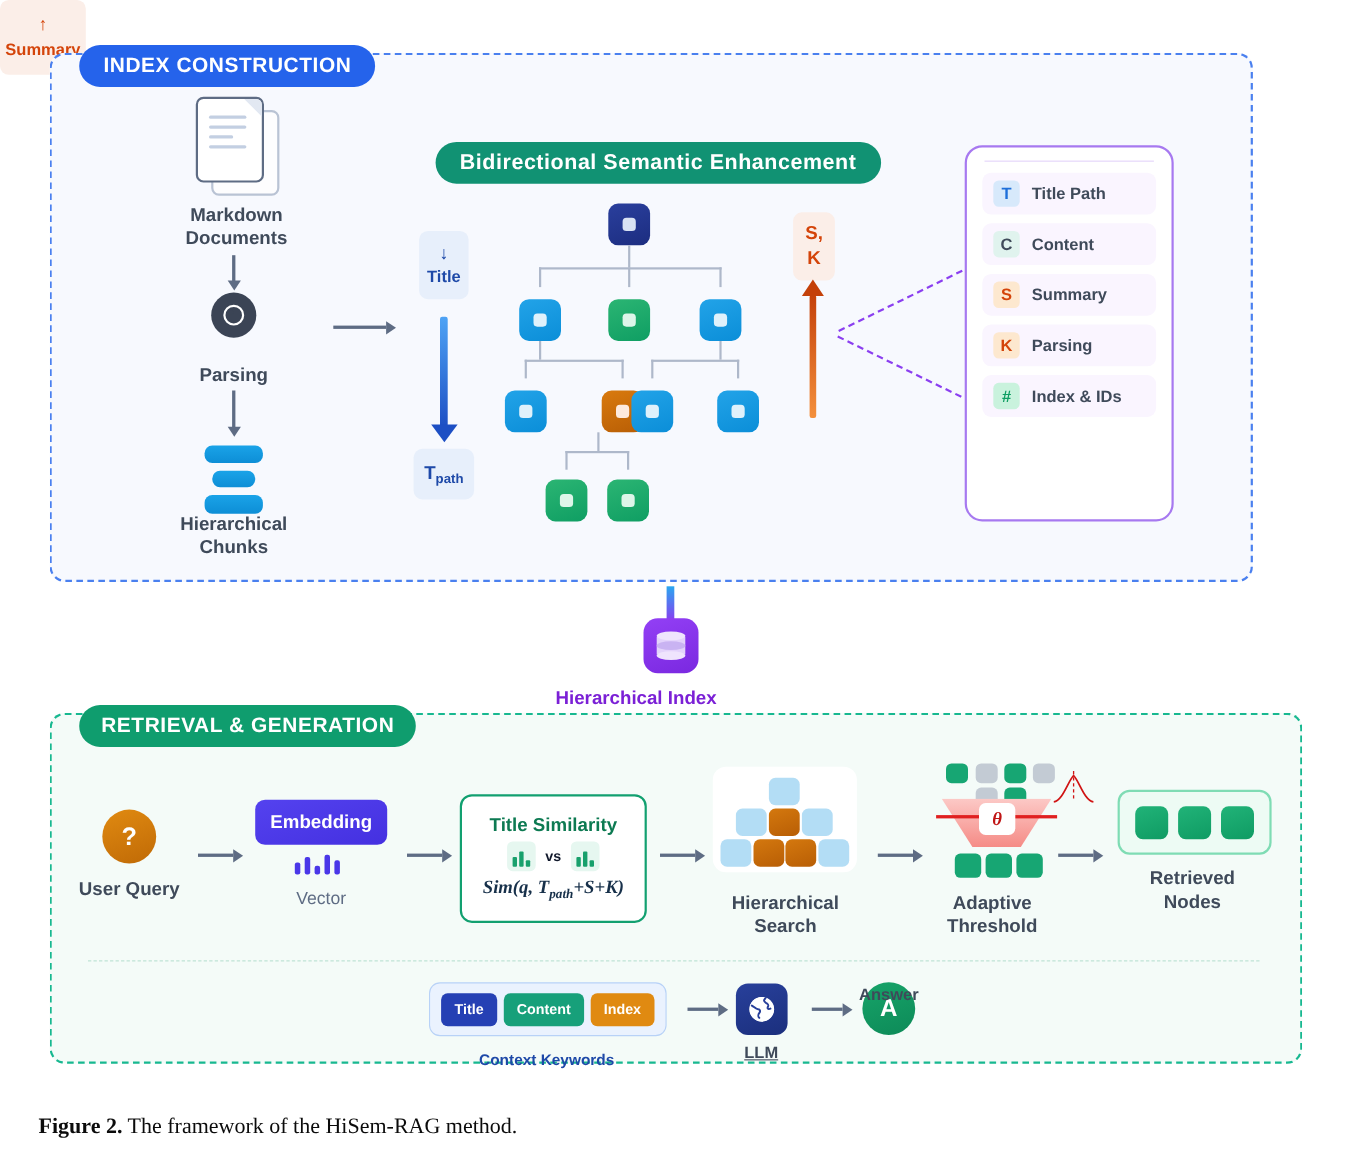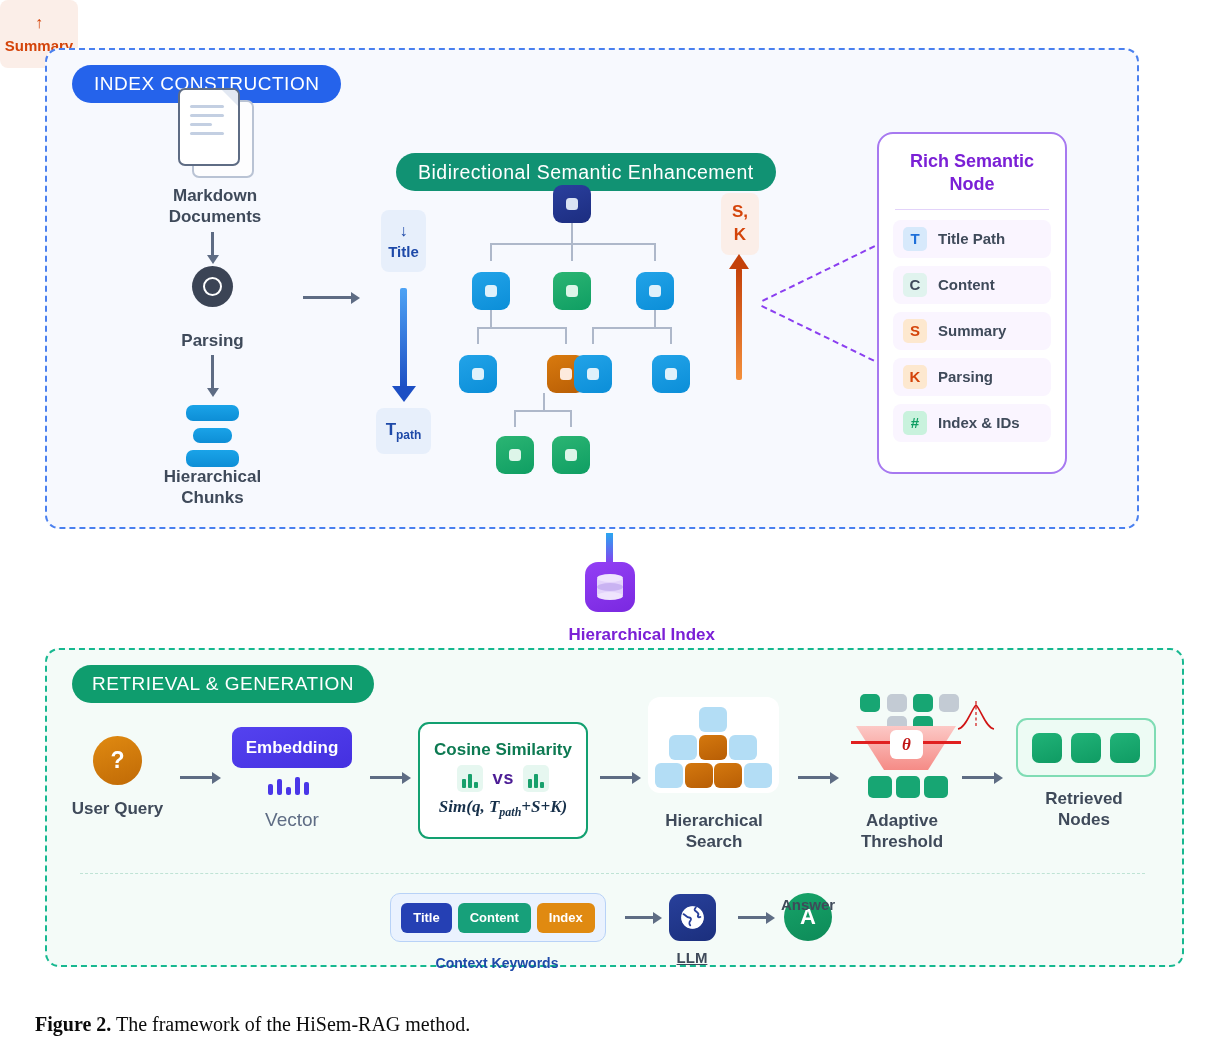--- a/index.html
+++ b/index.html
@@ -16,24 +16,23 @@
     left:45px;top:48px;width:1090px;height:477px;
     background:#f7f9fe;border:2px dashed #4a80ef;
   }
   #rg-panel{
     left:45px;top:648px;width:1135px;height:315px;
     background:#f4fbf8;border:2px dashed #17b890;
   }
 
   .pill{
     position:absolute;border-radius:30px;color:#fff;
-    font-weight:normal;letter-spacing:.5px;
+    font-weight:bold;letter-spacing:.5px;
     display:flex;align-items:center;justify-content:center;
     white-space:nowrap;
-    margin-top:24px;
   }
   #index-pill{left:72px;top:41px;height:38px;padding:0 22px;background:#2563eb;font-size:19px;}
   #bise-pill{left:396px;top:129px;height:38px;padding:0 22px;background:#119273;font-size:19.5px;}
   #rg-pill{left:72px;top:641px;height:38px;padding:0 20px;background:#0f9d6e;font-size:19px;}
 
   
   .lbl{position:absolute;color:#3f4a5a;font-weight:bold;text-align:center;line-height:1.25;}
 
   
   #doc-icon{position:absolute;left:178px;top:88px;width:74px;height:88px;}
@@ -114,42 +113,42 @@
   .dashconn{position:absolute;border-top:2px dashed #8b3ff0;transform-origin:0 0;}
 
   
   #hi-stem{position:absolute;left:606px;top:533px;width:7px;height:32px;
     background:linear-gradient(180deg,#2aa7f0,#8a3bf0);}
   #hi-icon{position:absolute;left:585px;top:562px;width:50px;height:50px;border-radius:13px;
     background:linear-gradient(160deg,#9340f5,#7a28e0);display:flex;align-items:center;justify-content:center;}
   .cyl{position:relative;width:26px;height:27px;}
   .cyl .e{position:absolute;left:0;width:26px;height:8px;border-radius:50%;background:#efe4fd;}
   .cyl .body{position:absolute;left:0;top:5px;width:26px;height:16px;background:#e3d3fb;}
-  #hi-label{position:absolute;left:505px;top:625px;width:210px;text-align:right;
+  #hi-label{position:absolute;left:505px;top:625px;width:210px;text-align:left;
     color:#7b20d6;font-weight:bold;font-size:17px;}
 
   
   #uq{position:absolute;left:93px;top:736px;width:49px;height:49px;border-radius:50%;
     background:linear-gradient(160deg,#e08a11,#c06a06);color:#fff;font-weight:bold;font-size:23px;
     display:flex;align-items:center;justify-content:center;}
   #embed{position:absolute;left:232px;top:727px;width:120px;height:41px;border-radius:9px;
     background:linear-gradient(160deg,#5442ef,#4430e0);color:#fff;font-weight:bold;font-size:17px;
     display:flex;align-items:center;justify-content:center;}
   #vecbars{position:absolute;left:268px;top:777px;width:48px;height:18px;}
   #vecbars span{position:absolute;bottom:0;width:5px;border-radius:2px;background:#4a37e8;}
 
   #cos{position:absolute;left:418px;top:722px;width:166px;height:113px;background:#fff;
     border:2px solid #12a070;border-radius:11px;
     display:flex;flex-direction:column;align-items:center;justify-content:center;gap:5px;}
   #cos .ttl{color:#0d7a52;font-weight:bold;font-size:17px;}
   #cos .mid{display:flex;align-items:center;gap:9px;}
   #cos .chip{width:26px;height:23px;background:#e6f7f0;border-radius:5px;
     display:flex;align-items:flex-end;justify-content:center;gap:2px;padding-bottom:4px;}
   #cos .chip b{display:block;width:4px;background:#18a06c;border-radius:1px;}
-  #cos .vs{color:#4c1d95;font-weight:bold;font-size:18px;font-family:Liberation Mono, monospace;}
+  #cos .vs{color:#0f172a;font-weight:bold;font-size:13px;}
   #cos .fml{font-family:"Liberation Serif",serif;font-style:italic;font-weight:bold;
     color:#17304a;font-size:17px;}
 
   #hs-box{position:absolute;left:648px;top:697px;width:131px;height:96px;
     background:#fff;border-radius:12px;}
   #hs-box div{position:absolute;width:28px;height:25px;border-radius:6px;}
   .cellb{background:#b3ddf5;}
   .cello{background:linear-gradient(160deg,#d4780e,#b85e05);}
 
   
@@ -310,24 +309,20 @@
   <div id="sum-arrow"></div>
   <div id="summary-box">
     <span style="font-size:16px;line-height:1;">↑</span>
     <span>Summary</span>
   </div>
 
   <div class="dashconn" style="left:762px;top:300px;width:125px;transform:rotate(-26deg);"></div>
   <div class="dashconn" style="left:762px;top:305px;width:125px;transform:rotate(26deg);"></div>
 
   <div id="rsn">
-    <h3>
-      <span>Rich Semantic</span><br>
-      <span>Node</span>
-    </h3>
     <hr>
     <div class="rsn-row">
       <span class="rsn-badge" style="background:#d7e9fb;color:#1e6fd9;">T</span>
       <span class="rsn-txt">Title Path</span>
     </div>
     <div class="rsn-row">
       <span class="rsn-badge" style="background:#e0f3ee;color:#3f4a5a;">C</span>
       <span class="rsn-txt">Content</span>
     </div>
     <div class="rsn-row">
@@ -363,25 +358,25 @@
   <div class="arrow-h" style="left:180px;top:776px;width:32px;"></div>
 
   <div id="embed">Embedding</div>
   <div id="vecbars">
     <span style="left:0;height:11px;"></span>
     <span style="left:9px;height:16px;"></span>
     <span style="left:18px;height:8px;"></span>
     <span style="left:27px;height:18px;"></span>
     <span style="left:36px;height:13px;"></span>
   </div>
-  <div class="lbl" style="left:222px;top:808px;width:140px;font-size:19px;color:#5e6c84;font-weight:normal;">Vector</div>
+  <div class="lbl" style="left:222px;top:808px;width:140px;font-size:16px;color:#5e6c84;font-weight:normal;">Vector</div>
   <div class="arrow-h" style="left:370px;top:776px;width:32px;"></div>
 
   <div id="cos">
-    <div class="ttl">Cosine Similarity</div>
+    <div class="ttl">Title Similarity</div>
     <div class="mid">
       <span class="chip">
           <b style="height:9px;"></b>
           <b style="height:14px;"></b>
           <b style="height:6px;"></b>
         </span>
       <span class="vs">vs</span>
       <span class="chip">
           <b style="height:9px;"></b>
           <b style="height:14px;"></b>

